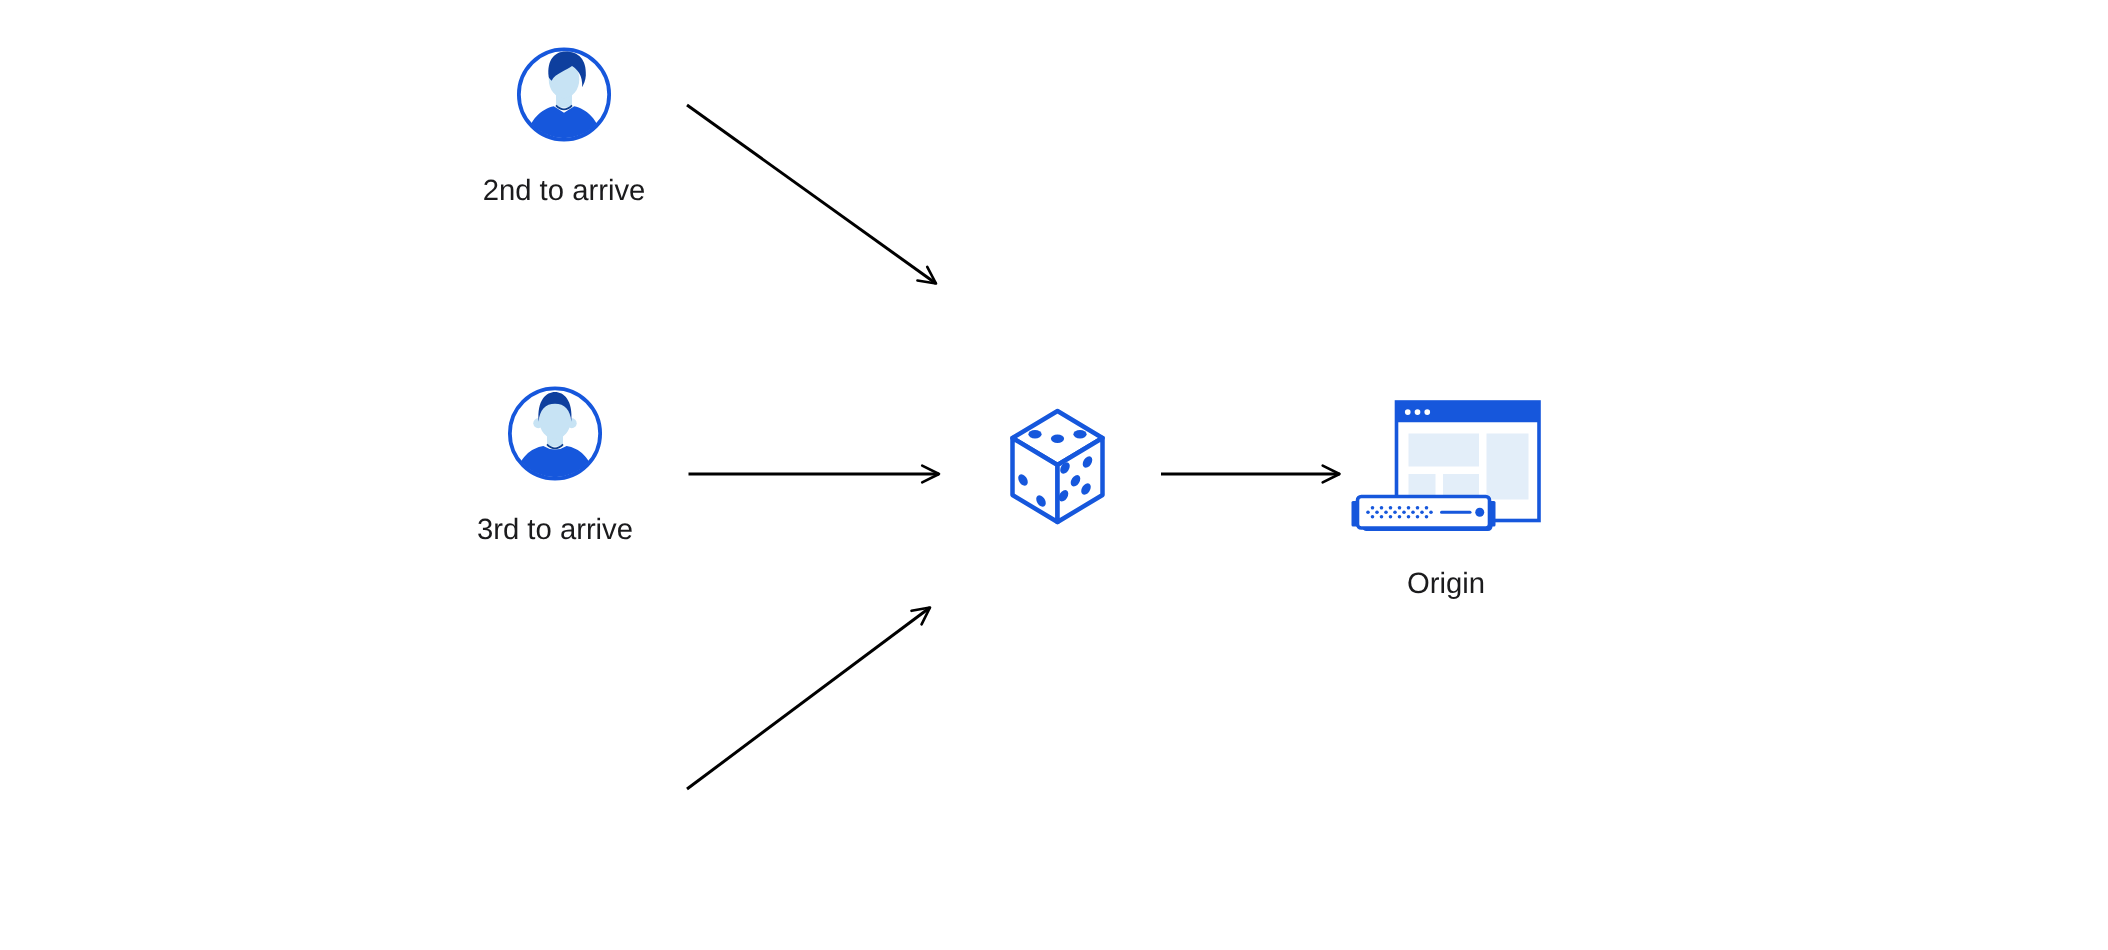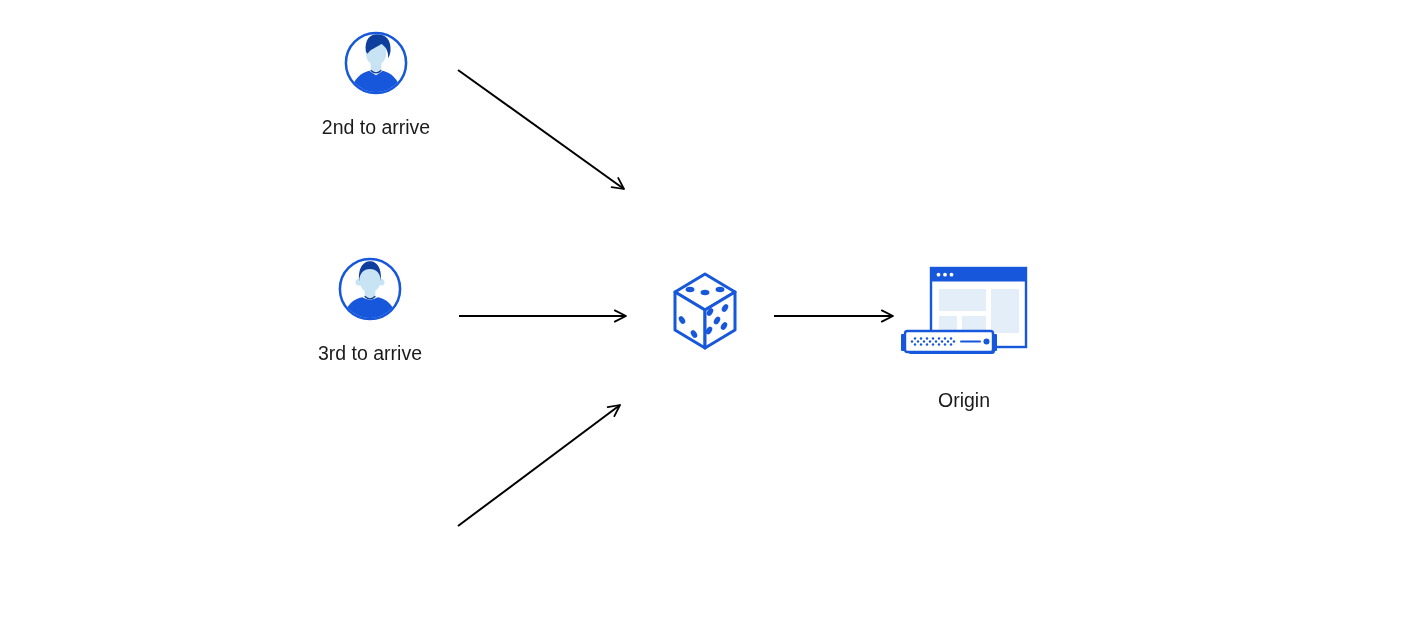--- a/index.html
+++ b/index.html
@@ -21,21 +21,21 @@
   }
   .arrows{position:absolute;left:0;top:0;width:1405px;height:633px;}
   .node{position:absolute;display:flex;flex-direction:column;align-items:center;}
   .node .label{
     font-size:19.5px;
     color:var(--text);
     white-space:nowrap;
     text-align:center;
   }
   .client-label{margin-top:20px;}
-  .origin-label{margin-top:27px;}
+  .origin-label{margin-top:16px;}
   .avatar{width:66px;height:66px;display:block;}
   .dice{width:64px;height:78px;display:block;}
   .origin-art{width:132px;height:100px;display:block;}
 </style>
 </head>
 <body>
 
 <div class="canvas">
 
   <svg class="arrows" viewBox="0 0 1405 633" xmlns="http://www.w3.org/2000/svg">

